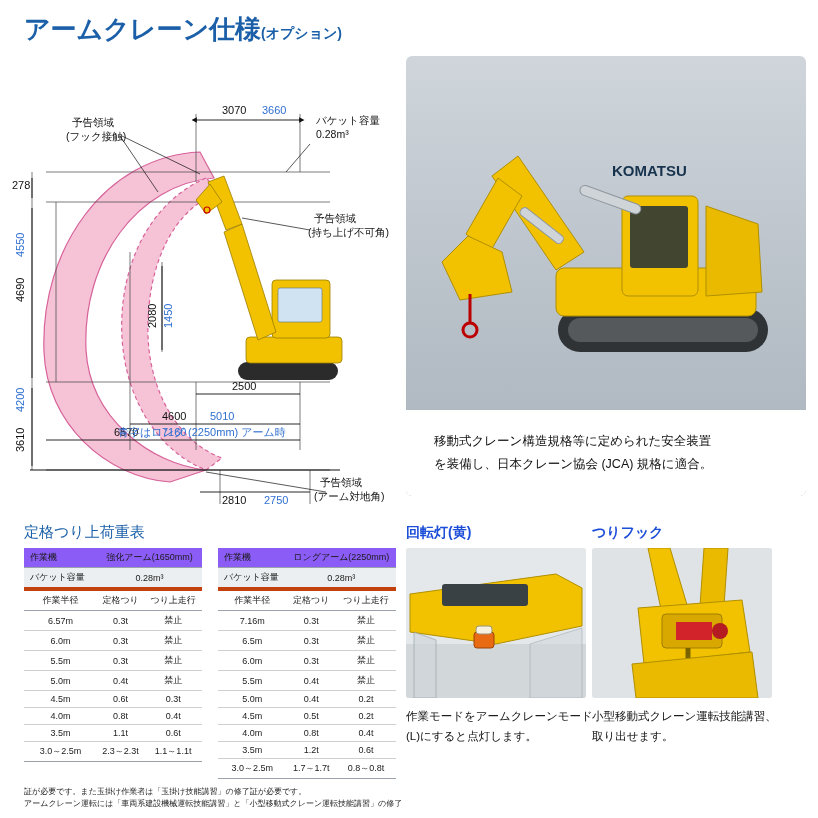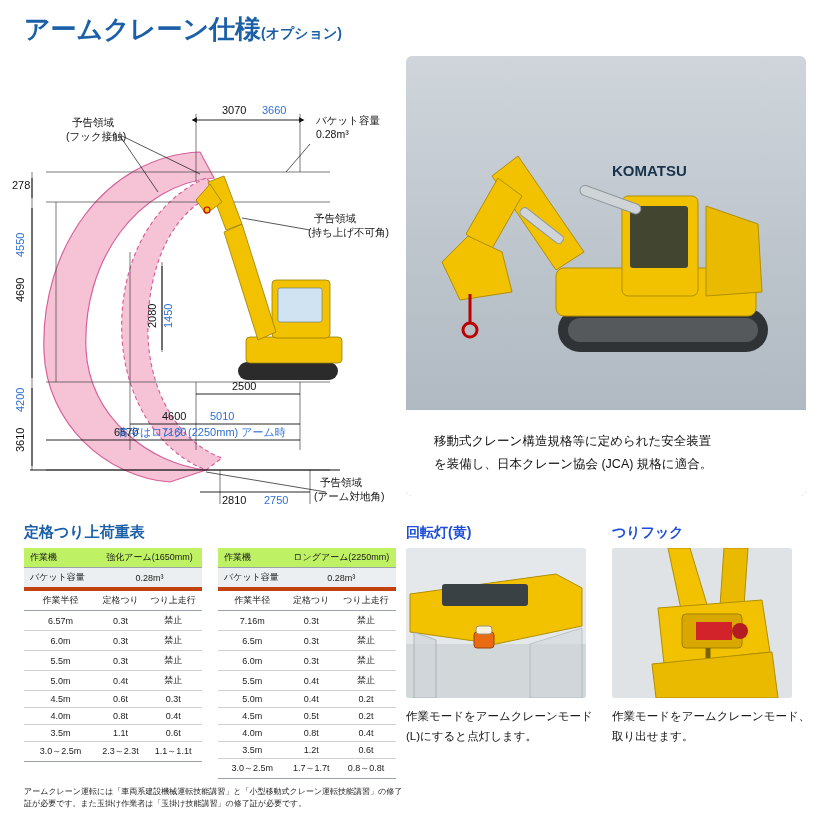--- a/index.html
+++ b/index.html
@@ -43,34 +43,34 @@
     position:absolute;left:0;bottom:0;width:100%;height:86px;
     background:#ffffff;
     display:flex;flex-direction:column;justify-content:center;
     box-sizing:border-box;padding:8px 28px;
   }
   .photo-caption div{font-size:12.5px;line-height:1.85;color:#111;}
 
   
   .tbl-title{
     position:absolute;left:24px;top:523px;
-    font-size:15px;font-weight:bold;color:#1a5fa8;
+    font-size:15px;font-weight:normal;color:#1a5fa8;
   }
   .tables{position:absolute;left:24px;top:548px;width:372px;}
   table.spec{
     border-collapse:collapse;width:178px;font-size:9px;
     float:left;
   }
   table.spec.right{margin-left:16px;}
   table.spec td,table.spec th{
     border:0;padding:3px 2px;text-align:center;font-weight:normal;
     border-bottom:1px solid #cfcfcf;
   }
   table.spec tr.head td{
-    background:#bef264;border-bottom:1px solid #9aa3ab;font-size:9px;
+    background:#8b5cf6;border-bottom:1px solid #9aa3ab;font-size:9px;
   }
   table.spec tr.head2 td{
     background:#eceff1;border-bottom:1px solid #9aa3ab;
   }
   table.spec tr.colhead td{
     border-top:4px solid #c2410c;border-bottom:1px solid #9aa3ab;
     font-size:9px;
   }
   table.spec tr.last td{border-bottom:1px solid #9aa3ab;}
   table.spec td.lbl{text-align:left;padding-left:6px;}
@@ -84,21 +84,21 @@
   .mini{position:absolute;}
   .mini h3{
     margin:0 0 6px 0;font-size:14px;font-weight:bold;color:#1d4ed8;
   }
   .mini .pic{
     width:180px;height:150px;border-radius:3px;overflow:hidden;position:relative;
     background:#e9ecee;
   }
   .mini .cap{font-size:11.5px;line-height:1.75;margin-top:8px;color:#111;}
   #mini-lamp{left:406px;top:524px;}
-  #mini-hook{left:612px;top:524px;}
+  #mini-hook{left:592px;top:524px;}
 </style>
 </head>
 <body>
 
 <div class="page">
 
   <div class="title">
     <span>アームクレーン仕様</span><span class="sub">(オプション)</span>
   </div>
 
@@ -368,22 +368,22 @@
         <tr class="last">
             <td>3.0～2.5m</td>
             <td>1.7～1.7t</td>
             <td>0.8～0.8t</td>
           </tr>
       </tbody>
     </table>
   </div>
 
   <div class="footnote">
+    <div>証が必要です。また玉掛け作業者は「玉掛け技能講習」の修了証が必要です。</div>
     <div>アームクレーン運転には「車両系建設機械運転技能講習」と「小型移動式クレーン運転技能講習」の修了</div>
-    <div>証が必要です。また玉掛け作業者は「玉掛け技能講習」の修了証が必要です。</div>
   </div>
 
   <div class="mini" id="mini-lamp">
     <h3>回転灯(黄)</h3>
     <div class="pic">
       <svg width="180" height="150" viewBox="0 0 180 150">
         <rect x="0" y="0" width="180" height="150" fill="#e4e8ea"></rect>
         <rect x="0" y="96" width="180" height="54" fill="#d2d7da"></rect>
 
         <path d="M4 46 L 150 26 L 176 40 L 176 78 L 90 96 L 4 84 Z" fill="#f2c200" stroke="#b08f00" stroke-width="1"></path>
@@ -415,18 +415,18 @@
         <rect x="70" y="66" width="60" height="34" rx="4" fill="#d9a800" stroke="#a07f00"></rect>
 
         <path d="M84 74 L 120 74 L 120 92 L 84 92 Z" fill="#d2232a"></path>
         <circle cx="128" cy="83" r="8" fill="#b41c22"></circle>
         <path d="M96 100 L 96 128" stroke="#7a6400" stroke-width="5"></path>
 
         <path d="M40 116 L 160 104 L 166 150 L 44 150 Z" fill="#e9ba00" stroke="#b08f00"></path>
       </svg>
     </div>
     <div class="cap">
-      <div>作業モードをアームクレーンモード、</div>
+      <div>小型移動式クレーン運転技能講習、</div>
       <div>取り出せます。</div>
     </div>
   </div>
 
 </div>
 
 </body></html>

